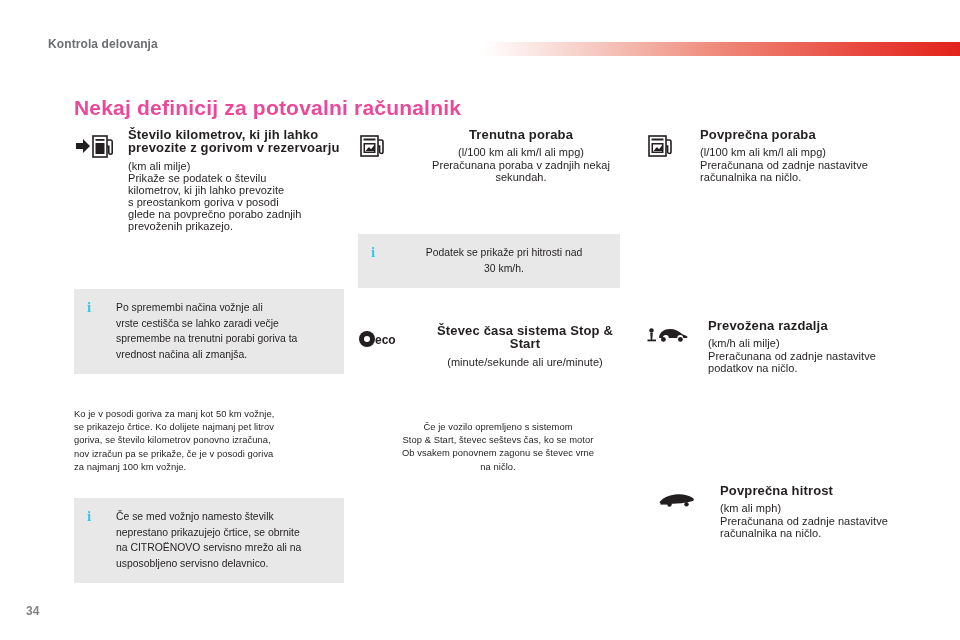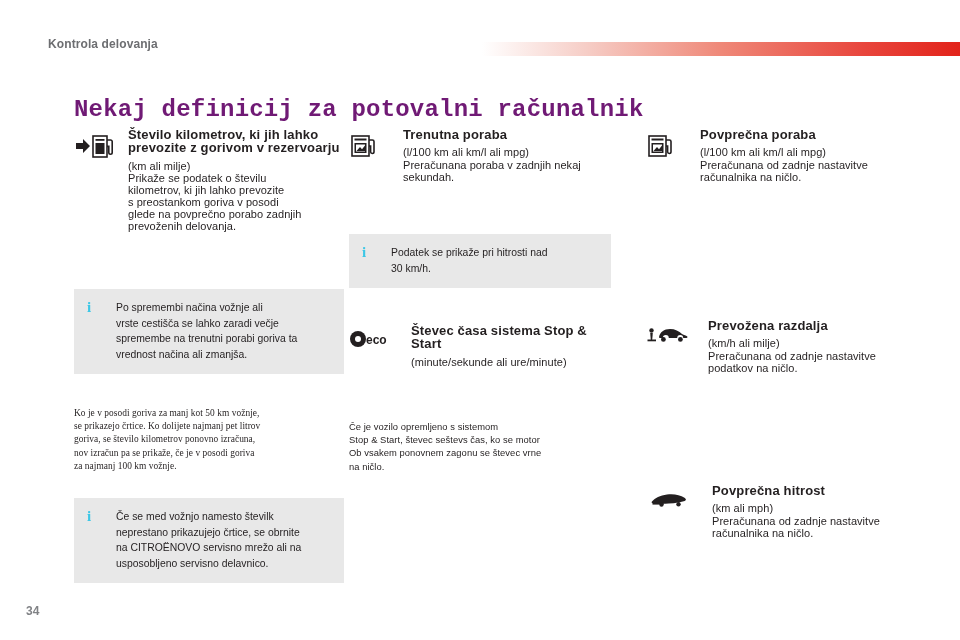--- a/index.html
+++ b/index.html
@@ -21,28 +21,28 @@
     letter-spacing:.1px;white-space:nowrap;
   }
   .header-bar{
     position:absolute;left:482px;top:24px;width:478px;height:14px;
     background:linear-gradient(to right,#ffffff 0%,#f6cdc6 22%,#ef8878 50%,#e8453c 80%,#e2231a 100%);
   }
 
   
   .main-title{
     position:absolute;left:74px;top:96px;
-    font-size:24px;font-weight:bold;color:#701a75;
-    letter-spacing:.2px;white-space:nowrap;font-family:Liberation Mono, monospace;
+    font-size:21px;font-weight:bold;color:#ec4899;
+    letter-spacing:.2px;white-space:nowrap;
   }
 
   
   .col{position:absolute;top:128px;}
   .col-1{left:74px;width:270px;}
-  .col-2{left:349px;width:272px;}
+  .col-2{left:358px;width:272px;text-align:center;}
   .col-3{left:646px;width:272px;}
 
   
   .entry{position:relative;margin-bottom:0;}
   .entry .icon{
     position:absolute;left:0;top:2px;width:44px;height:32px;
   }
   .entry .body{margin-left:54px;}
   .entry-title{
     font-size:13px;font-weight:bold;color:#231f20;
@@ -125,36 +125,36 @@
           <span class="ln">Število kilometrov, ki jih</span>
           <span class="ln">lahko prevozite z gorivom</span>
           <span class="ln">v rezervoarju</span>
         </div>
         <div class="entry-sub">
           <span class="ln">(km ali milje)</span>
           <span class="ln">Prikaže se podatek o številu</span>
           <span class="ln">kilometrov, ki jih lahko prevozite</span>
           <span class="ln">s preostankom goriva v posodi</span>
           <span class="ln">glede na povprečno porabo zadnjih</span>
-          <span class="ln">prevoženih delovanja.</span>
+          <span class="ln">prevoženih prikazejo.</span>
         </div>
       </div>
     </div>
 
     <div class="infobox" style="position:absolute;left:0;top:161px;width:270px;">
       <div class="i-icon">i</div>
       <div class="i-text">
         <span class="ln">Po spremembi načina vožnje ali</span>
         <span class="ln">vrste cestišča se lahko zaradi večje</span>
         <span class="ln">spremembe na trenutni porabi goriva ta</span>
         <span class="ln">vrednost načina ali zmanjša.</span>
       </div>
     </div>
 
-    <div class="para" style="position:absolute;left:0;top:279px;width:278px;font-family:Liberation Serif, serif;">
+    <div class="para" style="position:absolute;left:0;top:279px;width:278px;">
       <span class="ln">Ko je v posodi goriva za manj kot 50 km vožnje,</span>
       <span class="ln">se prikazejo črtice. Ko dolijete najmanj pet litrov</span>
       <span class="ln">goriva, se število kilometrov ponovno izračuna,</span>
       <span class="ln">nov izračun pa se prikaže, če je v posodi goriva</span>
       <span class="ln">za najmanj 100 km vožnje.</span>
     </div>
 
     <div class="infobox" style="position:absolute;left:0;top:370px;width:270px;">
       <div class="i-icon">i</div>
       <div class="i-text">
@@ -265,21 +265,21 @@
           <span class="ln">Prevožena razdalja</span>
         </div>
         <div class="entry-sub">
           <span class="ln">(km/h ali milje)</span>
           <span class="ln">Preračunana od zadnje nastavitve</span>
           <span class="ln">podatkov na ničlo.</span>
         </div>
       </div>
     </div>
 
-    <div class="entry" style="position:absolute;left:4px;top:356px;width:272px;">
+    <div class="entry" style="position:absolute;left:12px;top:356px;width:272px;">
       <div class="icon">
         <svg width="50" height="26" viewBox="0 0 50 26">
           <path class="ico-fill" d="M2 15.6 c3 -3.4 8 -6.2 15 -7 c7 -.8 13 .4 17.5 3.2 c1.8 1.1 2 2.6 .2 3.1 c-3.4 1 -9 2.2 -16 2.7 c-6.4 .5 -12.4 .2 -16 -.4 c-1.2 -.2 -1.5 -1 -.7 -1.6 z"></path>
           <path class="ico-fill" d="M2.5 16.4 h11 v2.2 h-11 z"></path>
           <circle class="ico-fill" cx="11.5" cy="18.6" r="2.2"></circle>
           <circle class="ico-fill" cx="28.5" cy="18.2" r="2.2"></circle>
         </svg>
       </div>
       <div class="body" style="margin-left:62px;">
         <div class="entry-title">

